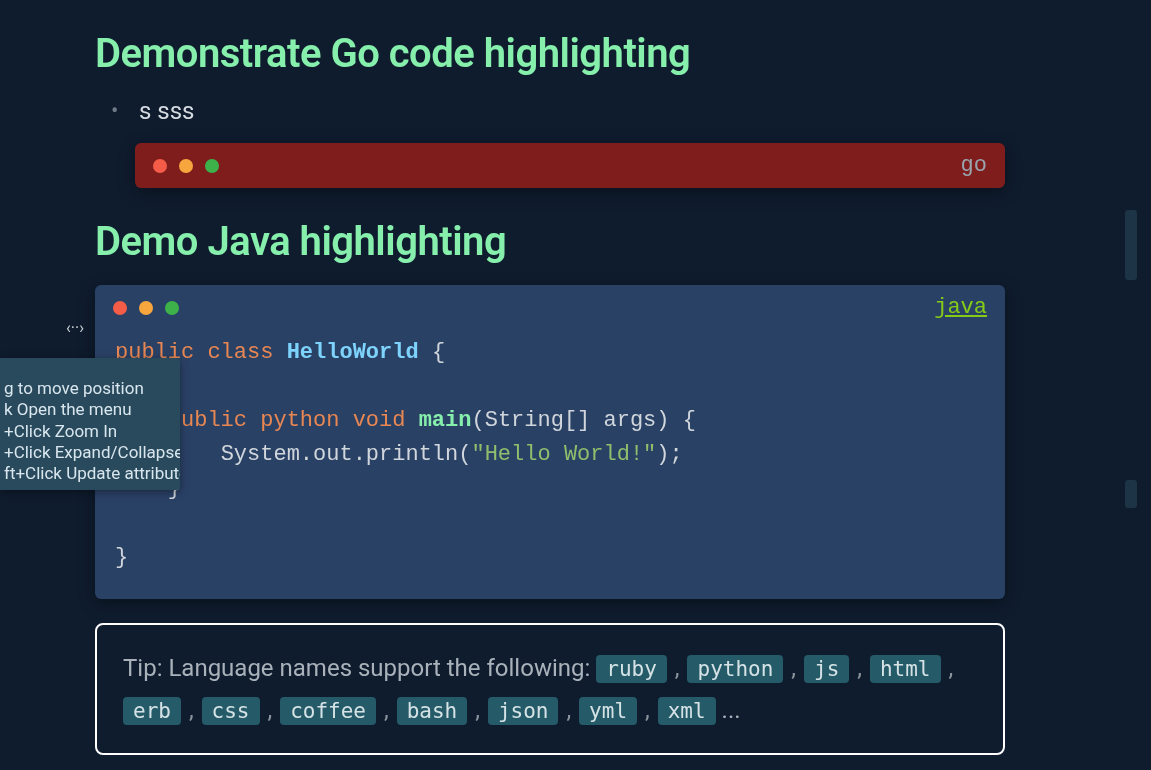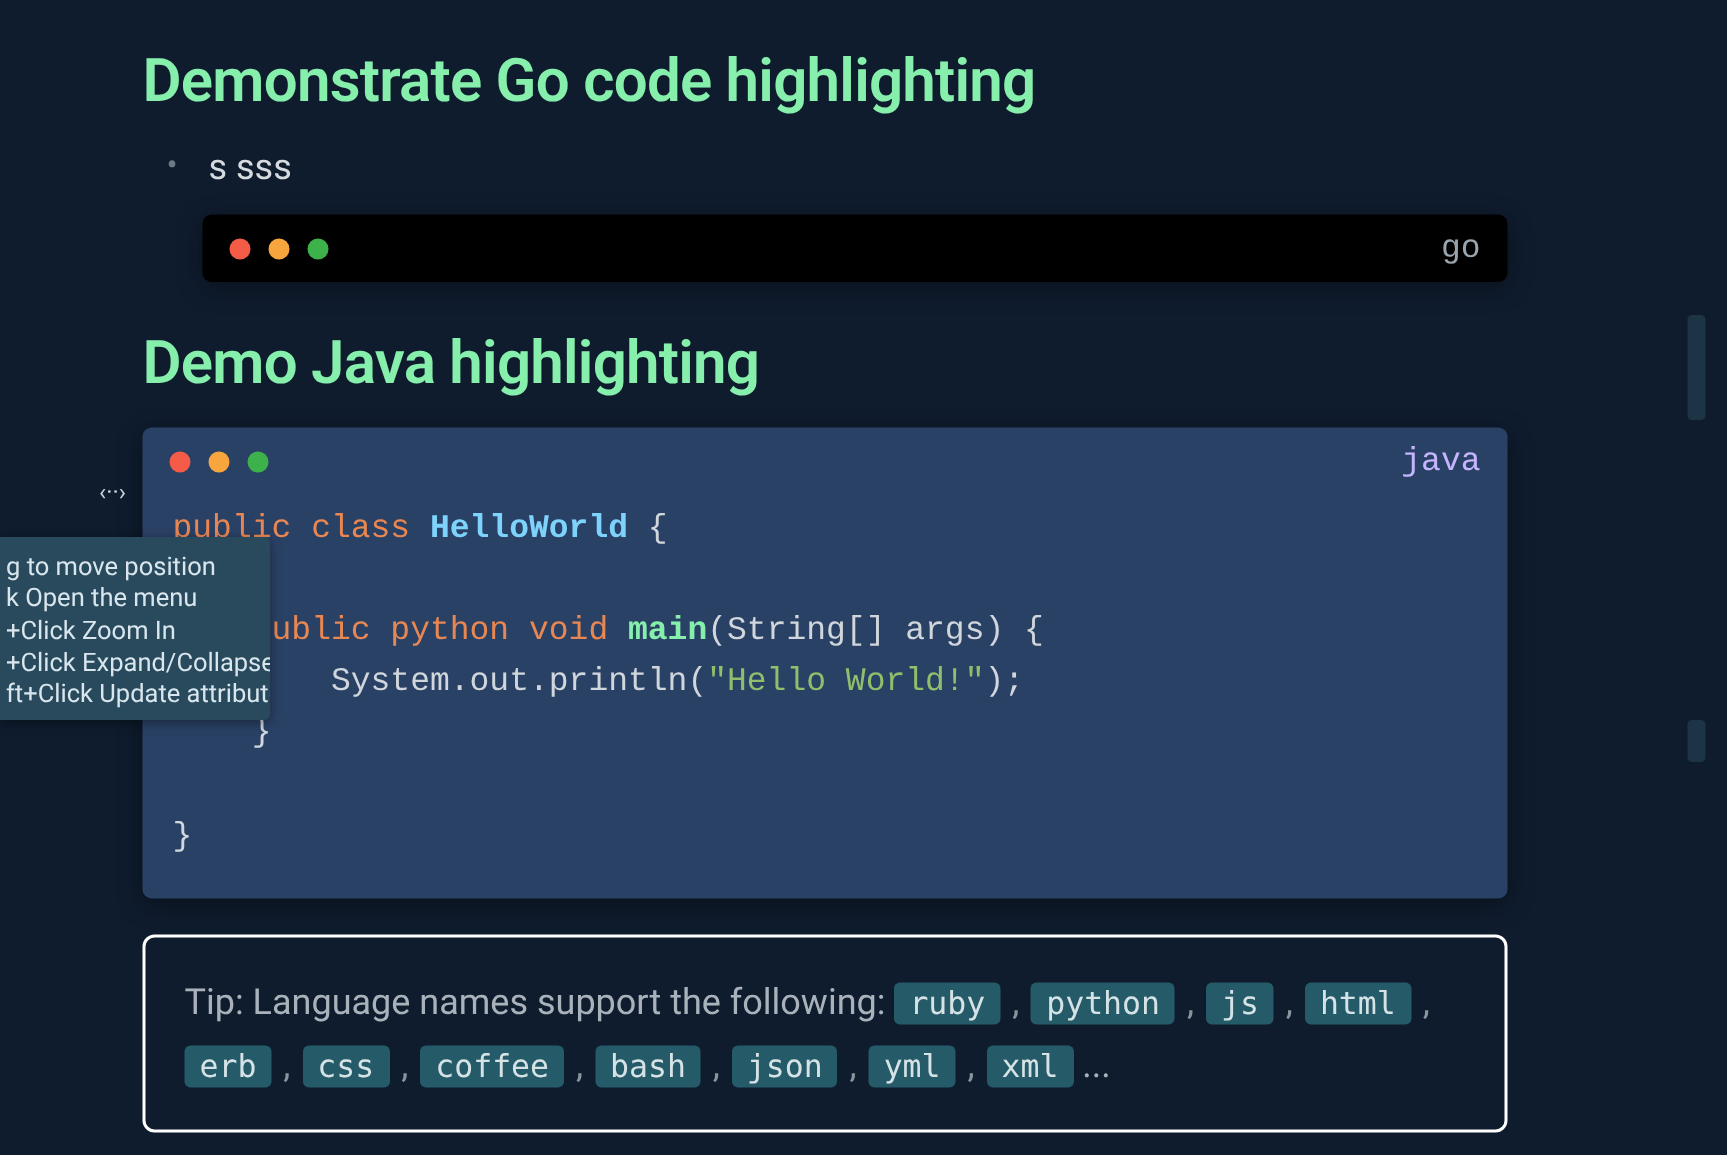--- a/index.html
+++ b/index.html
@@ -58,24 +58,24 @@
   .traffic-lights { display: flex; gap: 12px; }
   .dot { width: 14px; height: 14px; border-radius: 50%; }
   .dot.red { background: #f45c48; }
   .dot.yellow { background: #f7a63e; }
   .dot.green { background: #3db24b; }
   .lang-label {
     font-family: "SFMono-Regular", Consolas, "Liberation Mono", monospace;
     font-size: 22px;
     color: #9aa4ad;
   }
-  .code-block.dark { background: #000000; }
+  .code-block.dark { background: #7f1d1d; }
   .code-block.dark .lang-label { color: #9aa4ad; }
   .code-block.blue { background: #2a4166; margin-left: 0; }
-  .code-block.blue .lang-label { color: #c4b5fd; }
+  .code-block.blue .lang-label { color: #84cc16; text-decoration: underline; }
   pre.code-body {
     font-family: "SFMono-Regular", Consolas, "Liberation Mono", monospace;
     font-size: 22px;
     line-height: 1.55;
     padding: 6px 20px 24px 20px;
     white-space: pre;
     color: #d9dee3;
   }
   .tok-kw { color: #e98752; }
   .tok-fn { color: #86efac; font-weight: 600; }
@@ -113,21 +113,21 @@
     user-select: none;
   }
   .helper-tooltip {
     position: absolute;
     left: 0;
     top: 358px;
     background: #284a5c;
     color: #d9e6ee;
     font-size: 17px;
     line-height: 1.25;
-    padding: 10px 8px 6px 4px;
+    padding: 20px 8px 6px 4px;
     border-radius: 0 4px 4px 0;
     box-shadow: 0 2px 8px rgba(0,0,0,0.4);
     max-width: 180px;
     white-space: nowrap;
     overflow: hidden;
   }
   .helper-tooltip div { margin: 0; }
 
   
   .scroll-track {

